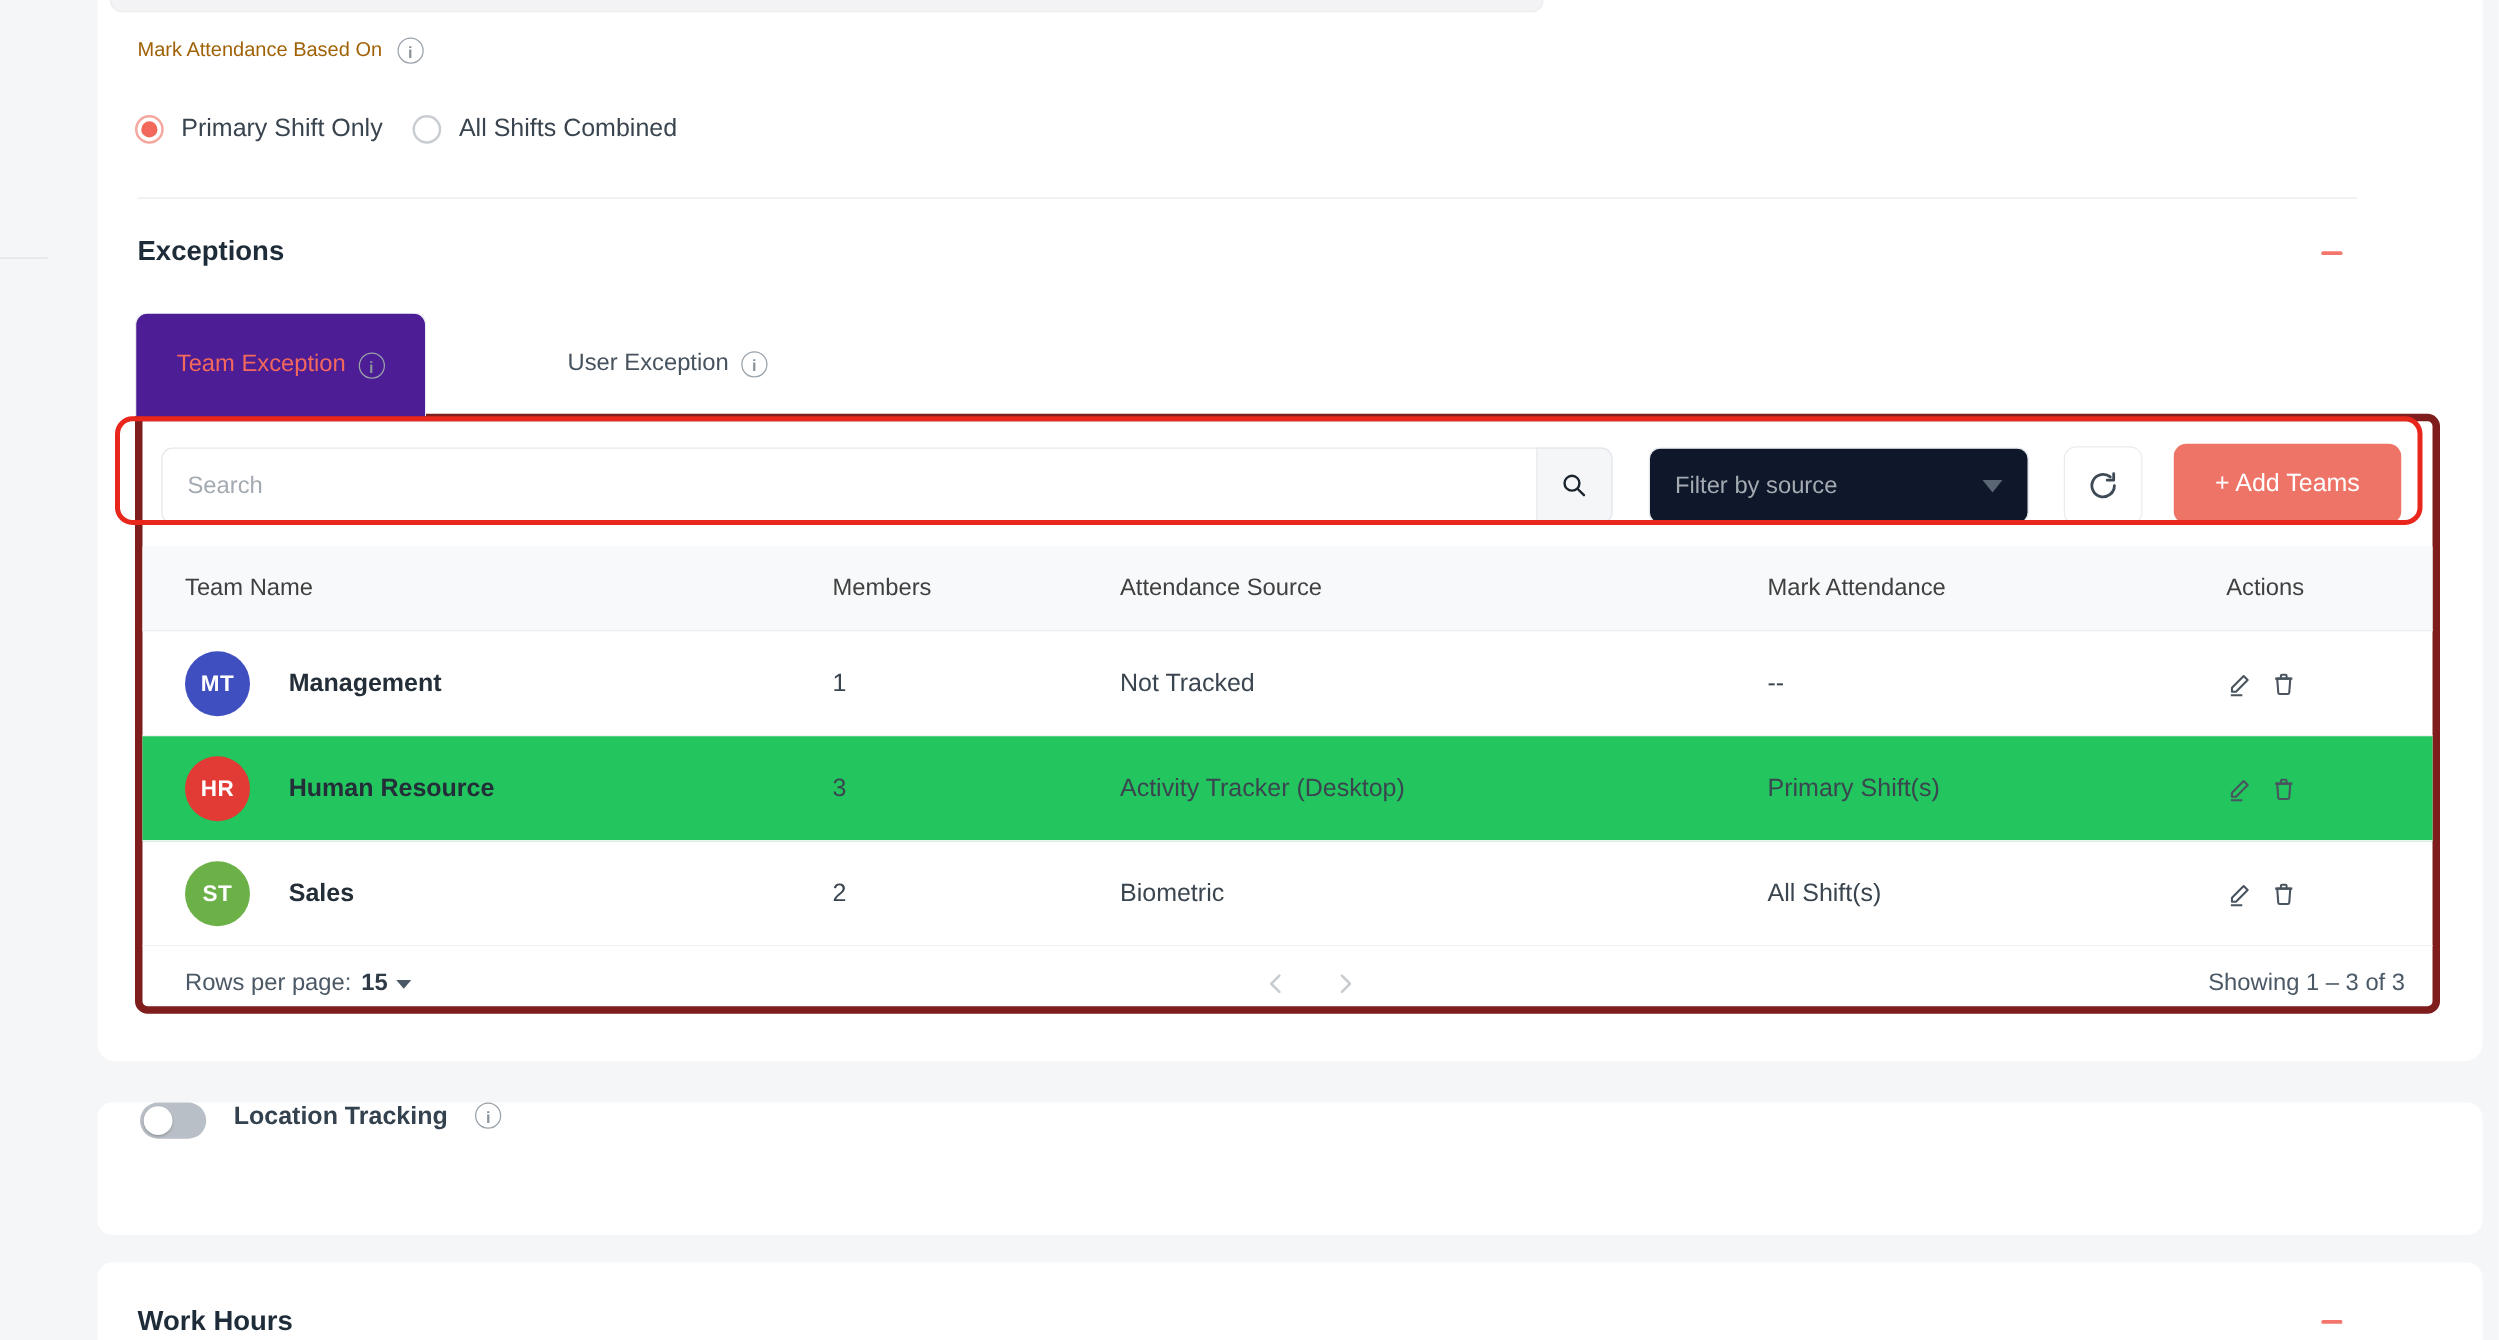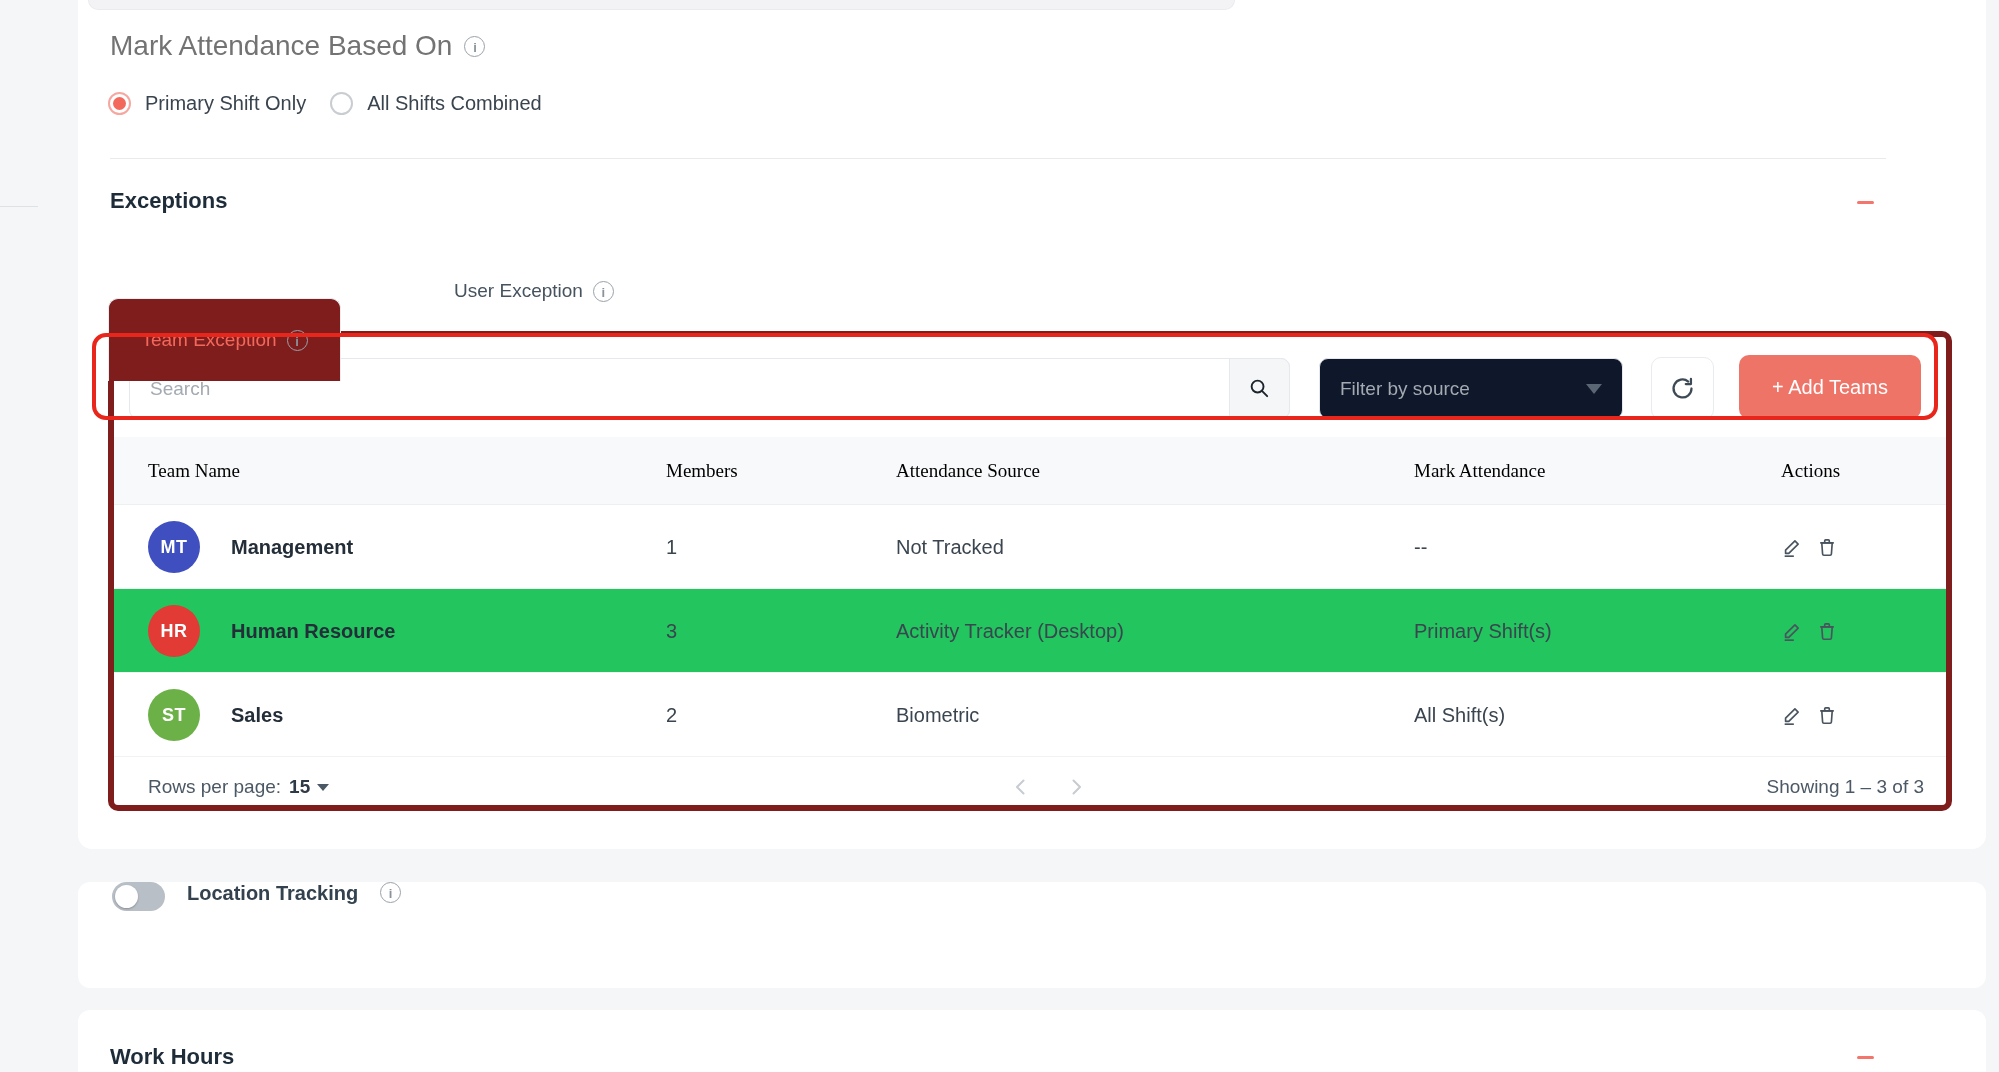--- a/index.html
+++ b/index.html
@@ -10,43 +10,43 @@
     -webkit-font-smoothing:antialiased;
   }
   .card{position:absolute;left:78px;width:1908px;background:#ffffff;}
   
   .main-card{top:0;height:849px;border-radius:0 0 14px 14px;}
   .top-cut-bar{position:absolute;left:10px;top:0;width:1145px;height:9px;
     background:#f3f3f5;border:1px solid #ebebee;border-top:none;border-radius:0 0 10px 10px;}
   .gutter-line{position:absolute;left:0;top:206px;width:38px;height:1px;background:#dde2e7;}
 
   .mab-row{position:absolute;left:32px;top:30px;display:flex;align-items:center;gap:12px;}
-  .mab-label{font-size:28px;color:#737373;}
+  .mab-label{font-size:16px;color:#a16207;}
   .info-icon{width:21px;height:21px;border:1.5px solid #9aa2aa;border-radius:50%;
     color:#8a939b;font-size:13px;line-height:21px;text-align:center;display:inline-block;
     box-sizing:border-box;font-weight:600;flex:0 0 auto;}
   .radio-row{position:absolute;left:30px;top:92px;display:flex;align-items:center;gap:24px;}
   .radio-item{display:flex;align-items:center;gap:14px;cursor:pointer;}
   .radio-circle{width:23px;height:23px;border-radius:50%;box-sizing:border-box;position:relative;}
   .radio-circle.sel{border:2px solid #f5a7a0;}
   .radio-circle.sel::after{content:"";position:absolute;left:3px;top:3px;width:13px;height:13px;
     border-radius:50%;background:#f2695c;}
   .radio-circle.unsel{border:2px solid #c9cdd1;}
   .radio-label{font-size:20px;color:#39444e;}
 
   .divider{position:absolute;left:32px;top:158px;width:1776px;height:1px;background:#e8ebee;}
 
   .section-title{position:absolute;left:32px;top:188px;font-size:22px;font-weight:bold;color:#1d2c38;}
   .minus-btn{position:absolute;width:17px;height:3px;background:#f3756b;border-radius:2px;cursor:pointer;}
   .minus-exceptions{left:1779px;top:201px;}
 
   
   .tab-active{position:absolute;left:30px;top:250px;width:231px;height:82px;
-    background:#7f1d1d;border:1px solid #e9edf2;border-bottom:none;border-radius:10px 10px 0 0;
-    display:flex;align-items:center;justify-content:center;gap:10px;z-index:2;cursor:pointer;margin-top:48px;}
+    background:#4c1d95;border:1px solid #e9edf2;border-bottom:none;border-radius:10px 10px 0 0;
+    display:flex;align-items:center;justify-content:center;gap:10px;z-index:2;cursor:pointer;}
   .tab-active .tab-label{font-size:19px;color:#f2695c;font-weight:500;}
   .tab-plain{position:absolute;left:340px;top:250px;width:232px;height:82px;
     display:flex;align-items:center;justify-content:center;gap:10px;cursor:pointer;}
   .tab-plain .tab-label{font-size:19px;color:#46535e;}
 
   
   .container{position:absolute;left:30px;top:331px;width:1844px;height:480px;
     border:6px solid #7f1d1d;border-radius:0 10px 10px 10px;background:#fff;box-sizing:border-box;}
 
   .search-wrap{position:absolute;left:15px;top:21px;width:1161px;height:61px;}
@@ -64,21 +64,21 @@
     border-top:10px solid #5a6673;}
   .refresh-btn{position:absolute;left:1537px;top:20px;width:63px;height:63px;border:1px solid #e8ecf0;
     border-radius:10px;box-sizing:border-box;display:flex;align-items:center;justify-content:center;
     background:#fff;cursor:pointer;}
   .add-btn{position:absolute;left:1625px;top:18px;width:182px;height:64px;background:#ef7468;border:none;
     border-radius:10px;color:#fff;font-size:20px;display:flex;align-items:center;justify-content:center;
     cursor:pointer;font-family:inherit;}
 
   .thead{position:absolute;left:0;top:100px;width:100%;height:68px;background:#f8f9fa;
     border-bottom:1px solid #edf0f3;box-sizing:border-box;}
-  .thead span{position:absolute;font-size:19px;color:#000000;line-height:68px;font-family:Liberation Serif, serif;}
+  .thead span{position:absolute;font-size:19px;color:#404040;line-height:68px;}
   .c1{left:34px;} .c2{left:552px;} .c3{left:782px;} .c4{left:1300px;} .c5{left:1667px;}
 
   .trow{position:absolute;left:0;width:100%;height:84px;border-bottom:1px solid #f0f2f4;box-sizing:border-box;}
   .trow.alt{background:#22c55e;}
   .r1{top:168px;} .r2{top:252px;} .r3{top:336px;}
   .avatar{position:absolute;left:34px;top:16px;width:52px;height:52px;border-radius:50%;
     color:#fff;font-size:18px;font-weight:bold;display:flex;align-items:center;justify-content:center;letter-spacing:.5px;}
   .tname{position:absolute;left:117px;font-size:20px;font-weight:bold;color:#232e38;line-height:84px;}
   .tcell{position:absolute;font-size:20px;color:#3a454f;line-height:84px;}
   .action-icon{position:absolute;top:31px;width:22px;height:22px;cursor:pointer;}

